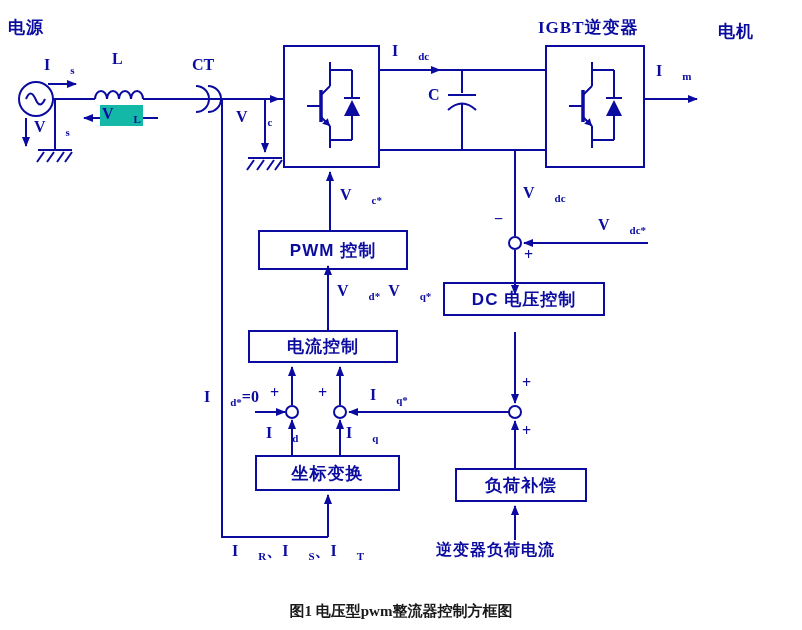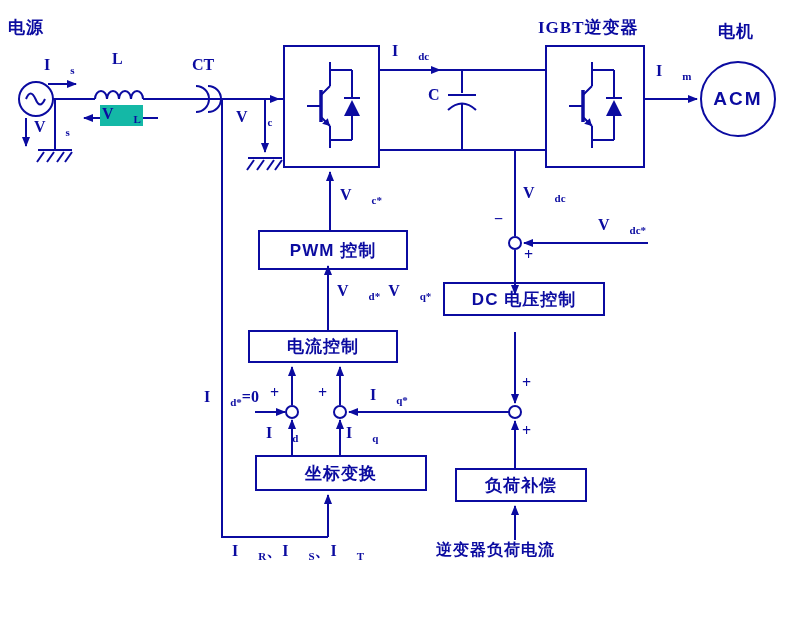--- a/index.html
+++ b/index.html
@@ -123,27 +123,24 @@
       <circle cx="515" cy="412" r="6" class="jc"></circle>
       <circle cx="292" cy="412" r="6" class="jc"></circle>
       <circle cx="340" cy="412" r="6" class="jc"></circle>
     </g>
   </svg>
 
   <div class="block" style="left:283px;top:45px;width:97px;height:123px"></div>
   <div class="block" style="left:545px;top:45px;width:100px;height:123px"></div>
   <div class="block" style="left:258px;top:230px;width:150px;height:40px">PWM 控制</div>
   <div class="block" style="left:248px;top:330px;width:150px;height:33px">电流控制</div>
-  <div class="block" style="left:255px;top:455px;width:172px;height:36px">坐标变换</div>
+  <div class="block" style="left:255px;top:455px;width:145px;height:36px">坐标变换</div>
   <div class="block" style="left:443px;top:282px;width:162px;height:34px">DC 电压控制</div>
   <div class="block" style="left:455px;top:468px;width:132px;height:34px">负荷补偿</div>
 
-  <div class="circle" style="left:700px;top:61px;width:76px;height:76px">
-    <span>ACM</span>
-  </div>
 
   <div class="lbl cjk" style="left:8px;top:18px">电源</div>
   <div class="lbl sig" style="left:44px;top:56px"><span>I</span><sub>s</sub></div>
   <div class="lbl sig" style="left:112px;top:50px">L</div>
   <div class="lbl sig" style="left:192px;top:56px">CT</div>
   <div class="lbl sig" style="left:100px;top:105px;background:#14b8a6;padding:0 2px"><span>V</span><sub>L</sub></div>
   <div class="lbl sig" style="left:34px;top:118px"><span>V</span><sub>s</sub></div>
   <div class="lbl sig" style="left:392px;top:42px"><span>I</span><sub>dc</sub></div>
   <div class="lbl sig" style="left:428px;top:86px">C</div>
   <div class="lbl cjk" style="left:538px;top:18px">IGBT逆变器</div>
@@ -161,14 +158,15 @@
   <div class="lbl sig" style="left:598px;top:216px"><span>V</span><sub>dc*</sub></div>
   <div class="lbl cjk" style="left:436px;top:541px;font-size:16px">逆变器负荷电流</div>
 
   <div class="lbl sign" style="left:494px;top:210px">−</div>
   <div class="lbl sign" style="left:524px;top:246px">+</div>
   <div class="lbl sign" style="left:522px;top:374px">+</div>
   <div class="lbl sign" style="left:522px;top:422px">+</div>
   <div class="lbl sign" style="left:270px;top:384px">+</div>
   <div class="lbl sign" style="left:318px;top:384px">+</div>
 
+  <div class="caption">图1 电压型pwm整流器控制方框图</div>
 
 </div>
 
 </body></html>

